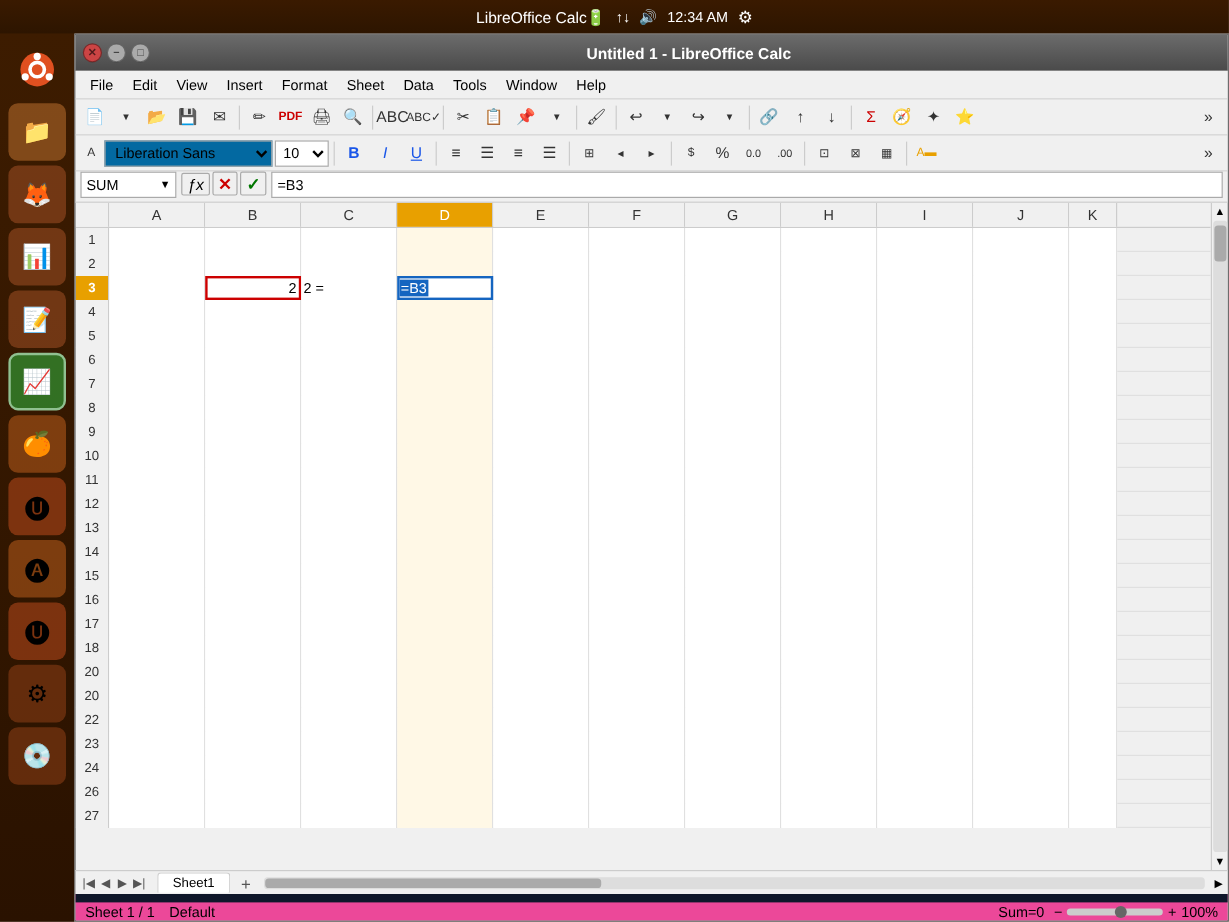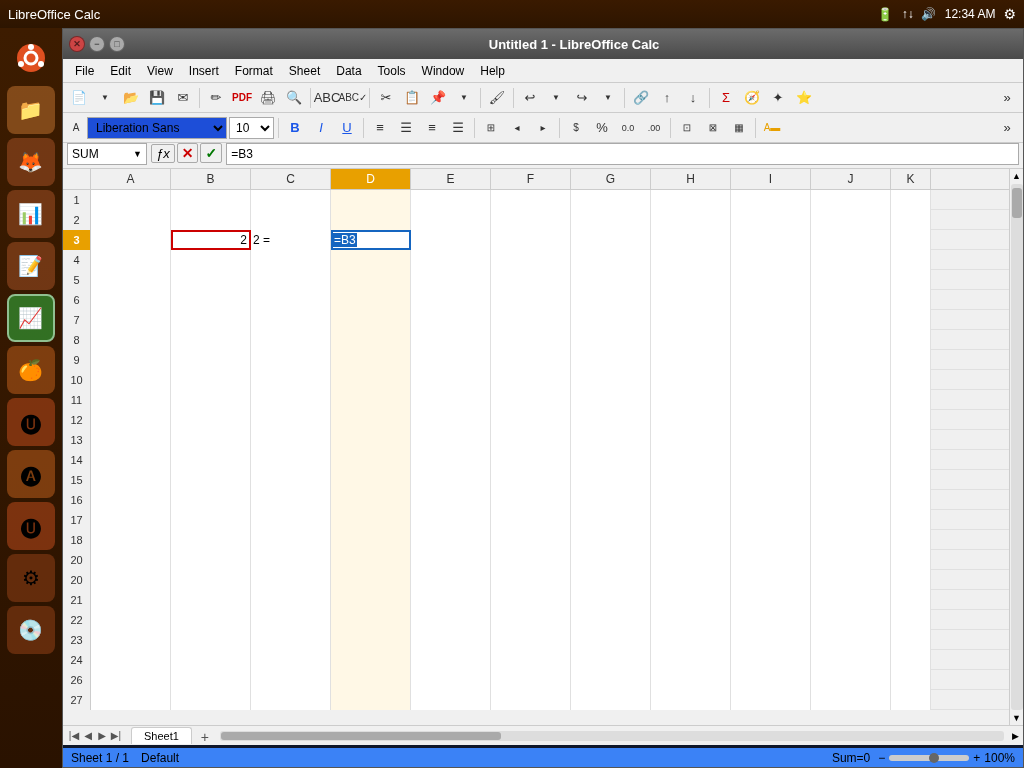--- a/index.html
+++ b/index.html
@@ -11,21 +11,21 @@
       height: 768px;
       overflow: hidden;
     }
 
     
     .top-bar {
       height: 28px;
       background: linear-gradient(180deg, #3a1a00 0%, #2d1500 100%);
       display: flex;
       align-items: center;
-      justify-content: space-between;
+      justify-content: center;
       padding: 0 8px;
       color: white;
       font-size: 13px;
     }
     .top-bar-left { display: flex; align-items: center; gap: 8px; }
     .top-bar-right { display: flex; align-items: center; gap: 8px; font-size: 12px; }
 
     
     .sidebar {
       position: absolute;
@@ -137,21 +137,21 @@
       border-bottom: 1px solid #ccc;
       display: flex;
       align-items: center;
       padding: 0 4px;
       gap: 2px;
       flex-shrink: 0;
     }
     .font-select {
       width: 140px; height: 22px;
       border: 1px solid #aaa;
-      background: #1d4ed8;
+      background: #0369a1;
       font-size: 12px;
       padding: 0 4px;
     }
     .size-select {
       width: 45px; height: 22px;
       border: 1px solid #aaa;
       background: white;
       font-size: 12px;
       padding: 0 2px;
     }
@@ -307,22 +307,22 @@
     .tab-nav-btn {
       width: 14px; height: 14px;
       display: flex; align-items: center; justify-content: center;
       font-size: 10px; cursor: pointer;
       color: #555;
     }
 
     
     .status-bar {
       height: 22px;
-      background: #3b82f6;
-      border-top: 3px solid #0f172a;
+      background: #ec4899;
+      border-top: 7px solid #0f172a;
       display: flex;
       align-items: center;
       padding: 0 8px;
       justify-content: space-between;
       font-size: 12px;
       flex-shrink: 0;
     }
     .status-left { display: flex; gap: 12px; }
     .status-right { display: flex; align-items: center; gap: 8px; }
     .zoom-slider {
@@ -833,34 +833,20 @@
             <div class="cell cw-d selected-col"></div>
             <div class="cell cw-e"></div>
             <div class="cell cw-f"></div>
             <div class="cell cw-g"></div>
             <div class="cell cw-h"></div>
             <div class="cell cw-i"></div>
             <div class="cell cw-j"></div>
             <div class="cell cw-k"></div>
           </div>
           <div class="grid-row">
-            <div class="row-num">21</div>
-            <div class="cell cw-a"></div>
-            <div class="cell cw-b"></div>
-            <div class="cell cw-c"></div>
-            <div class="cell cw-d selected-col"></div>
-            <div class="cell cw-e"></div>
-            <div class="cell cw-f"></div>
-            <div class="cell cw-g"></div>
-            <div class="cell cw-h"></div>
-            <div class="cell cw-i"></div>
-            <div class="cell cw-j"></div>
-            <div class="cell cw-k"></div>
-          </div>
-          <div class="grid-row">
             <div class="row-num">22</div>
             <div class="cell cw-a"></div>
             <div class="cell cw-b"></div>
             <div class="cell cw-c"></div>
             <div class="cell cw-d selected-col"></div>
             <div class="cell cw-e"></div>
             <div class="cell cw-f"></div>
             <div class="cell cw-g"></div>
             <div class="cell cw-h"></div>
             <div class="cell cw-i"></div>

